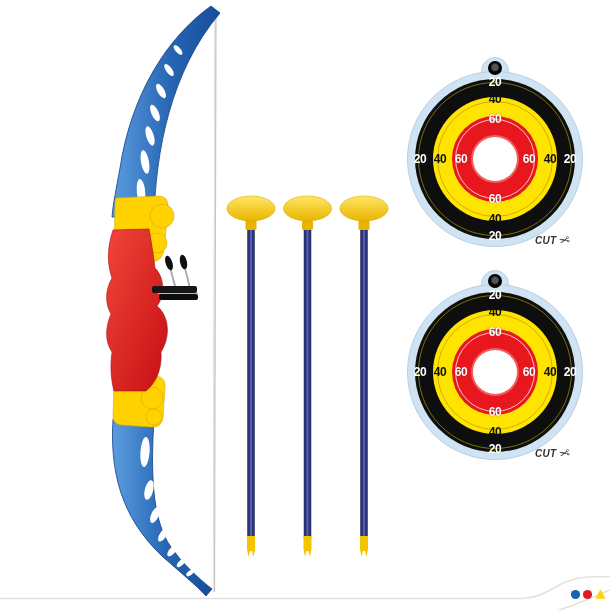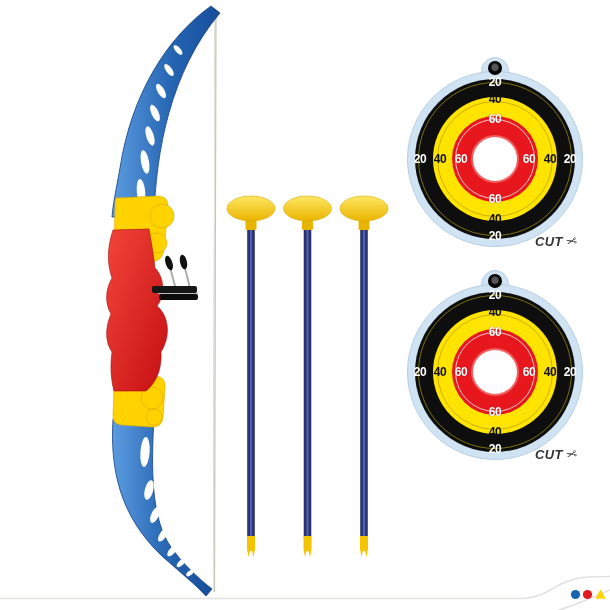--- a/index.html
+++ b/index.html
@@ -25,21 +25,21 @@
   .center-white{left:66px;top:66px;width:44px;height:44px;background:#ffffff;
         box-shadow:0 0 0 2px rgba(246,155,150,.55);}
   .hang-hole{position:absolute;left:81px;top:-10px;width:14px;height:14px;border-radius:50%;
         background:radial-gradient(circle at 50% 45%, #555 0 28%, #000 45% 100%);}
   .score{position:absolute;transform:translate(-50%,-50%);font-weight:bold;font-size:12px;
         letter-spacing:-0.3px;line-height:1;}
   .s20{color:#ffffff;text-align:right;}
   .s40{color:#111111;}
   .s60{color:#ffffff;text-shadow:0 0 1px rgba(110,0,0,.9);}
   .cut-row{position:absolute;left:128px;top:163px;display:flex;align-items:center;gap:3px;}
-  .cut-label{font-style:italic;font-weight:bold;font-size:13px;color:#333;letter-spacing:.3px;}
+  .cut-label{font-style:italic;font-weight:bold;font-size:10px;color:#333;letter-spacing:.3px;}
   .scissors{display:inline-block;font-size:13px;color:#222;line-height:1;
         transform:scaleX(-1) rotate(14deg);}
 </style>
 </head>
 <body>
 
 <div class="stage">
 
   <svg class="scene-svg" width="610" height="610" viewBox="0 0 610 610">
     <defs>

